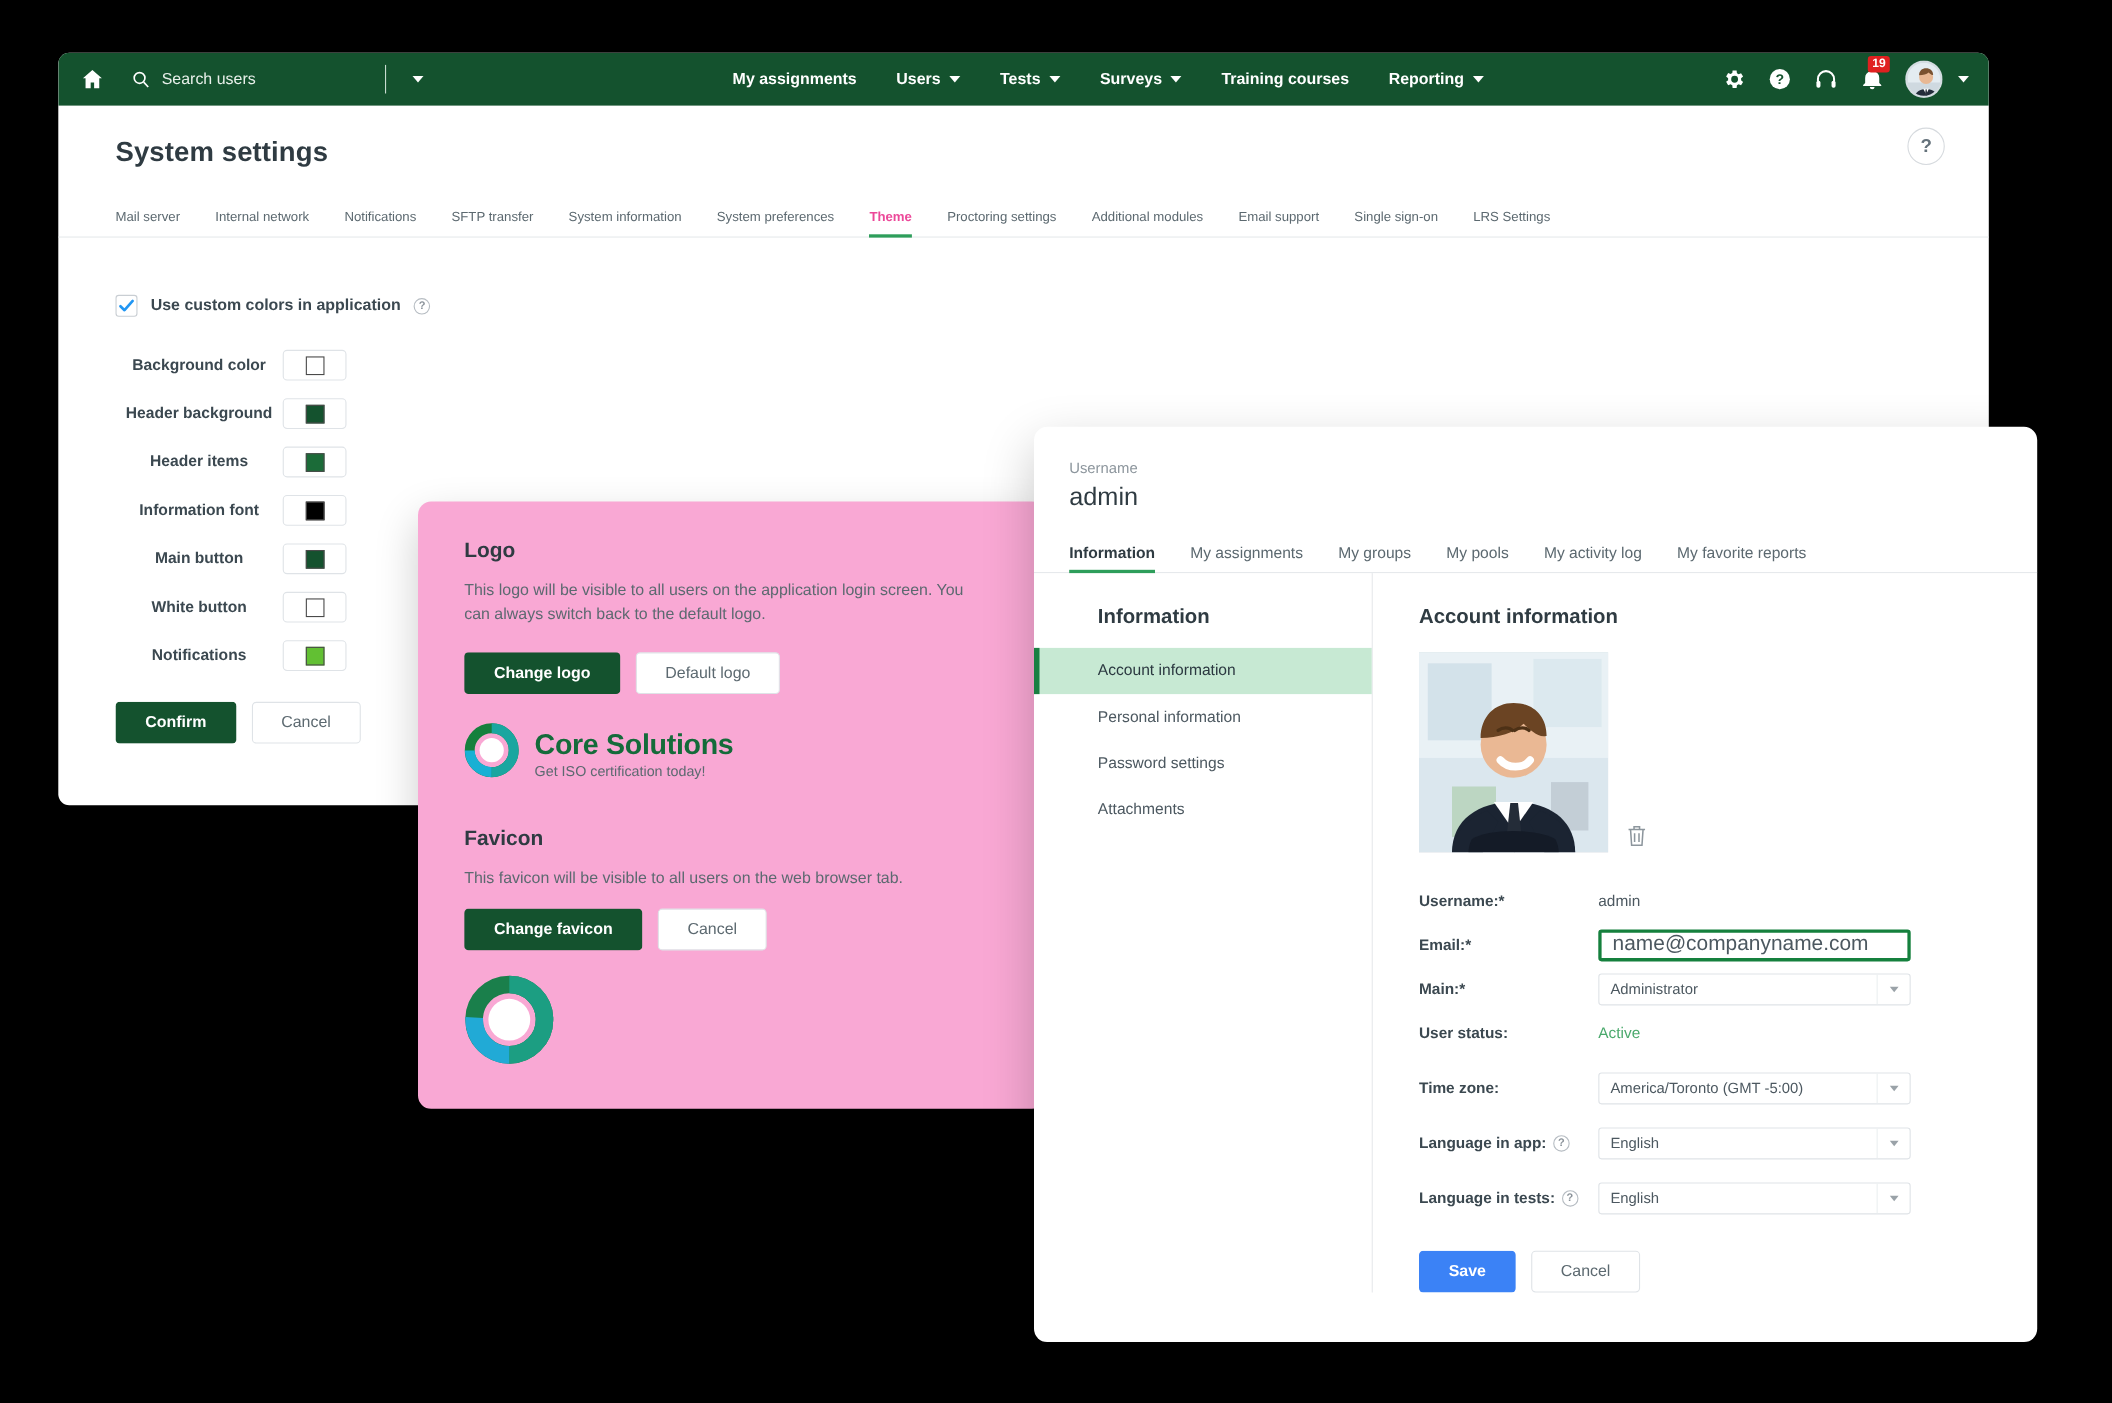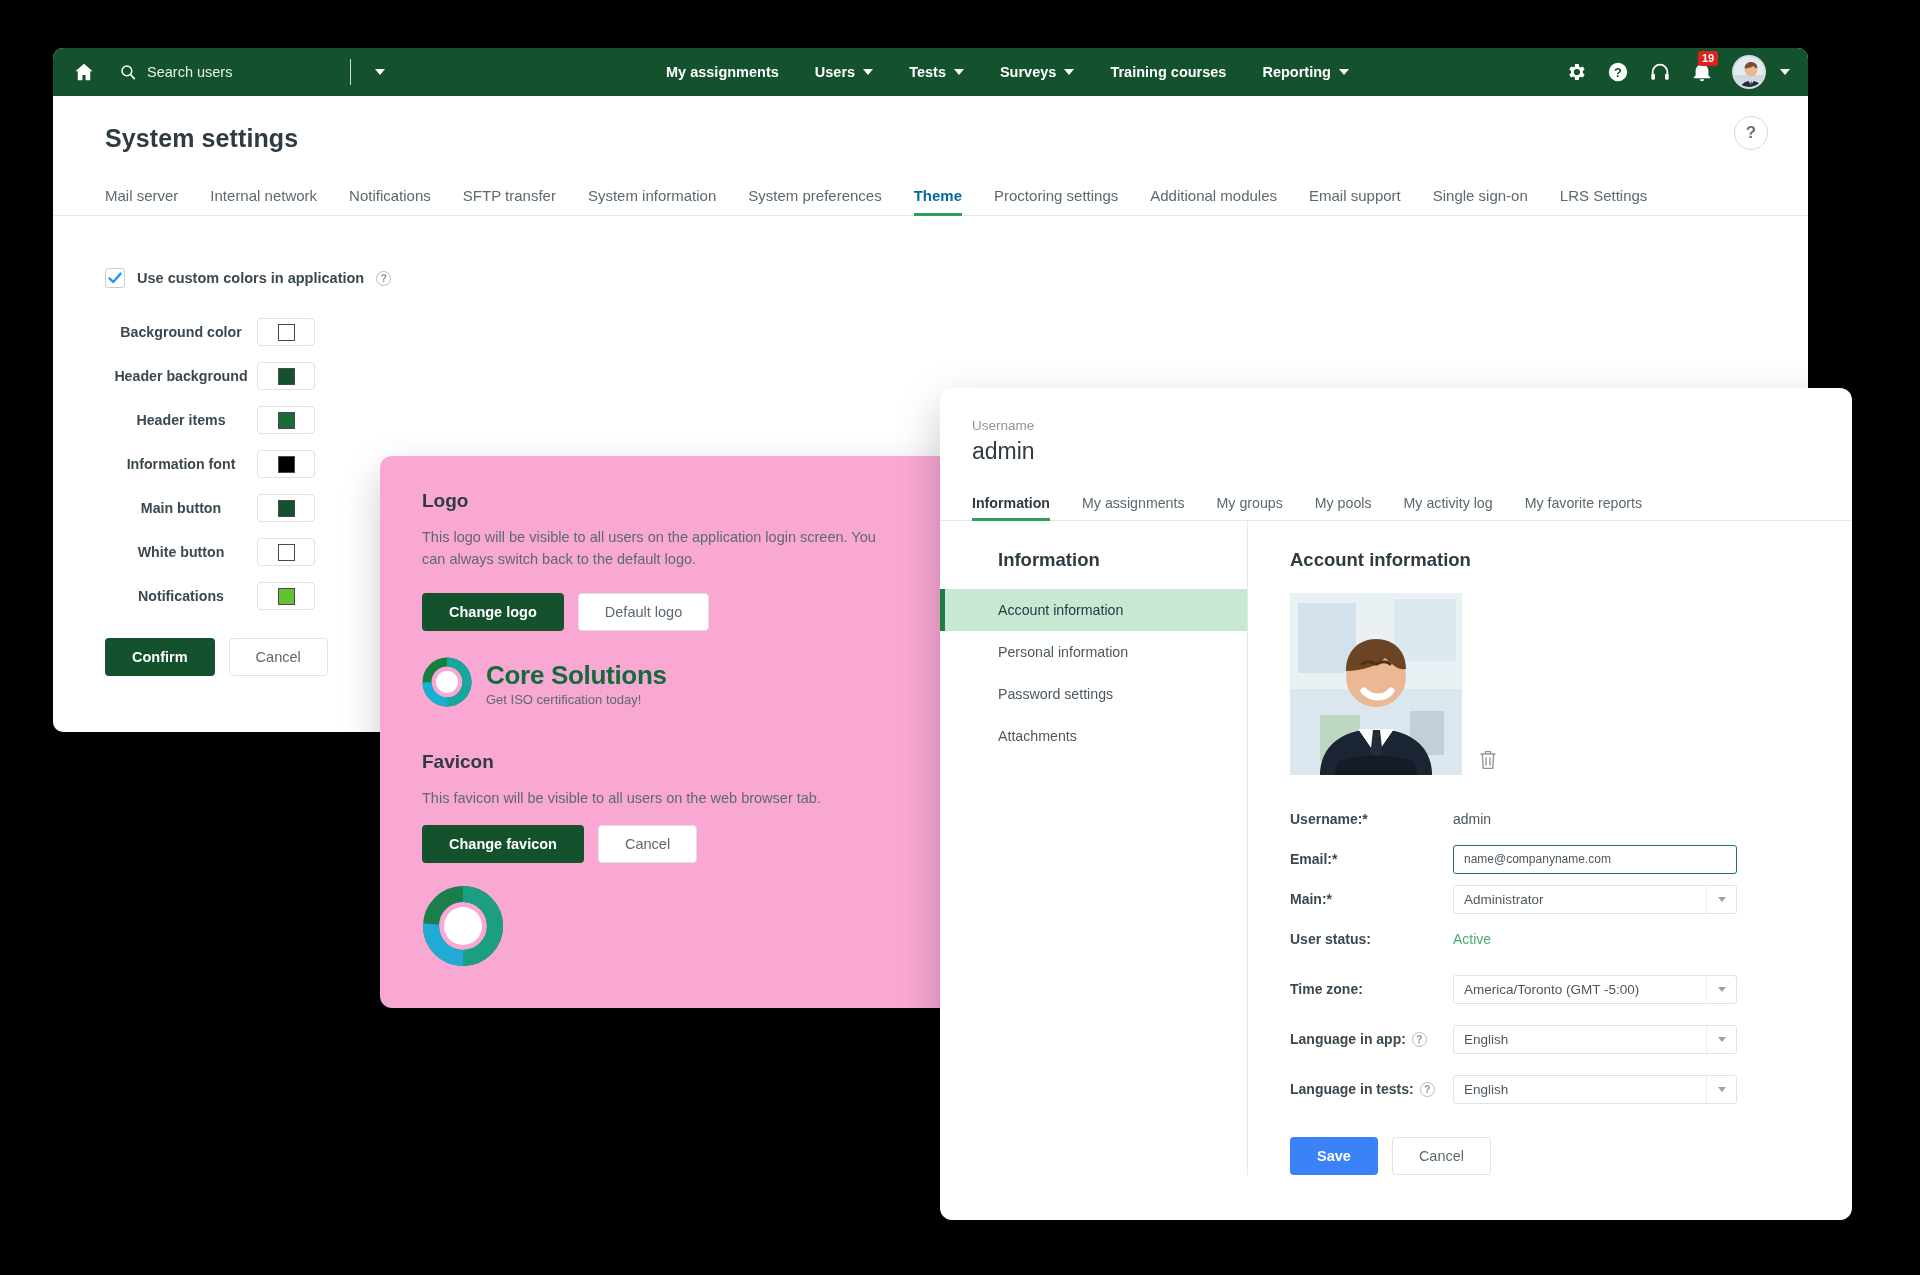--- a/index.html
+++ b/index.html
@@ -84,25 +84,25 @@
     display:flex; align-items:center; justify-content:center;
     font-size: 17px; font-weight: 700; cursor: pointer; background:#fff;
   }
   .tabs-row {
     margin-top: 26px; padding: 0 40px 0 52px;
     display: flex; align-items: flex-end; gap: 0;
     border-bottom: 1px solid #e6e9ec;
     height: 37px;
   }
   .tab {
-    font-size: 15px; color: #5c6970; padding: 0 16px 11px 16px;
+    font-size: 12px; color: #5c6970; padding: 0 16px 11px 16px;
     cursor: pointer; white-space: nowrap; position: relative;
   }
   .tab:first-child { padding-left: 0; }
-  .tab.active { color: #0369a1; font-weight: 700; }
+  .tab.active { color: #ec4899; font-weight: 700; }
   .tab.active::after {
     content: ""; position: absolute; left: 16px; right: 16px; bottom: -1px;
     height: 3px; background: #2e9e5b;
   }
 
   .colors-body { padding: 30px 52px 0 52px; }
   .sec-title { font-size: 19px; font-weight: 700; color: #2f3b42; }
   .chk-row { display:flex; align-items:center; gap: 12px; margin-top: 22px; }
   .chkbox {
     width: 20px; height: 20px; border-radius: 3px;
@@ -187,22 +187,22 @@
   .photo {
     width: 172px; height: 182px; overflow: hidden; background: #dfe6ea; flex:none;
   }
   .trash { color: #8d969d; width: 20px; height: 22px; cursor: pointer; margin-bottom: 4px; }
   .form { margin-top: 24px; }
   .f-row { display: flex; align-items: center; height: 40px; }
   .f-label { width: 163px; font-size: 14px; font-weight: 700; color: #3b4850; display:flex; align-items:center; gap:6px; }
   .f-static { font-size: 14px; color: #4c5860; }
   .f-static.ok { color: #4aa96c; }
   .f-input {
-    width: 284px; height: 29px; border: 1px solid #15803d; border-radius: 3px;
-    background: #fff; font-size: 12px; color: #4c5860;
+    width: 284px; height: 29px; border: 3px solid #15803d; border-radius: 3px;
+    background: #fff; font-size: 19px; color: #4c5860;
     padding: 0 10px; outline: none; font-family: "Liberation Sans", sans-serif;
   }
   .f-select {
     width: 284px; height: 29px; border: 1px solid #dfe3e7; border-radius: 3px;
     background: #fff; display:flex; align-items:center; cursor:pointer;
   }
   .f-select .val { flex:1; font-size: 13.5px; color: #4c5860; padding: 0 10px; }
   .f-select .arr {
     width: 30px; height: 100%; border-left: 1px solid #eceff1;
     display:flex; align-items:center; justify-content:center;

